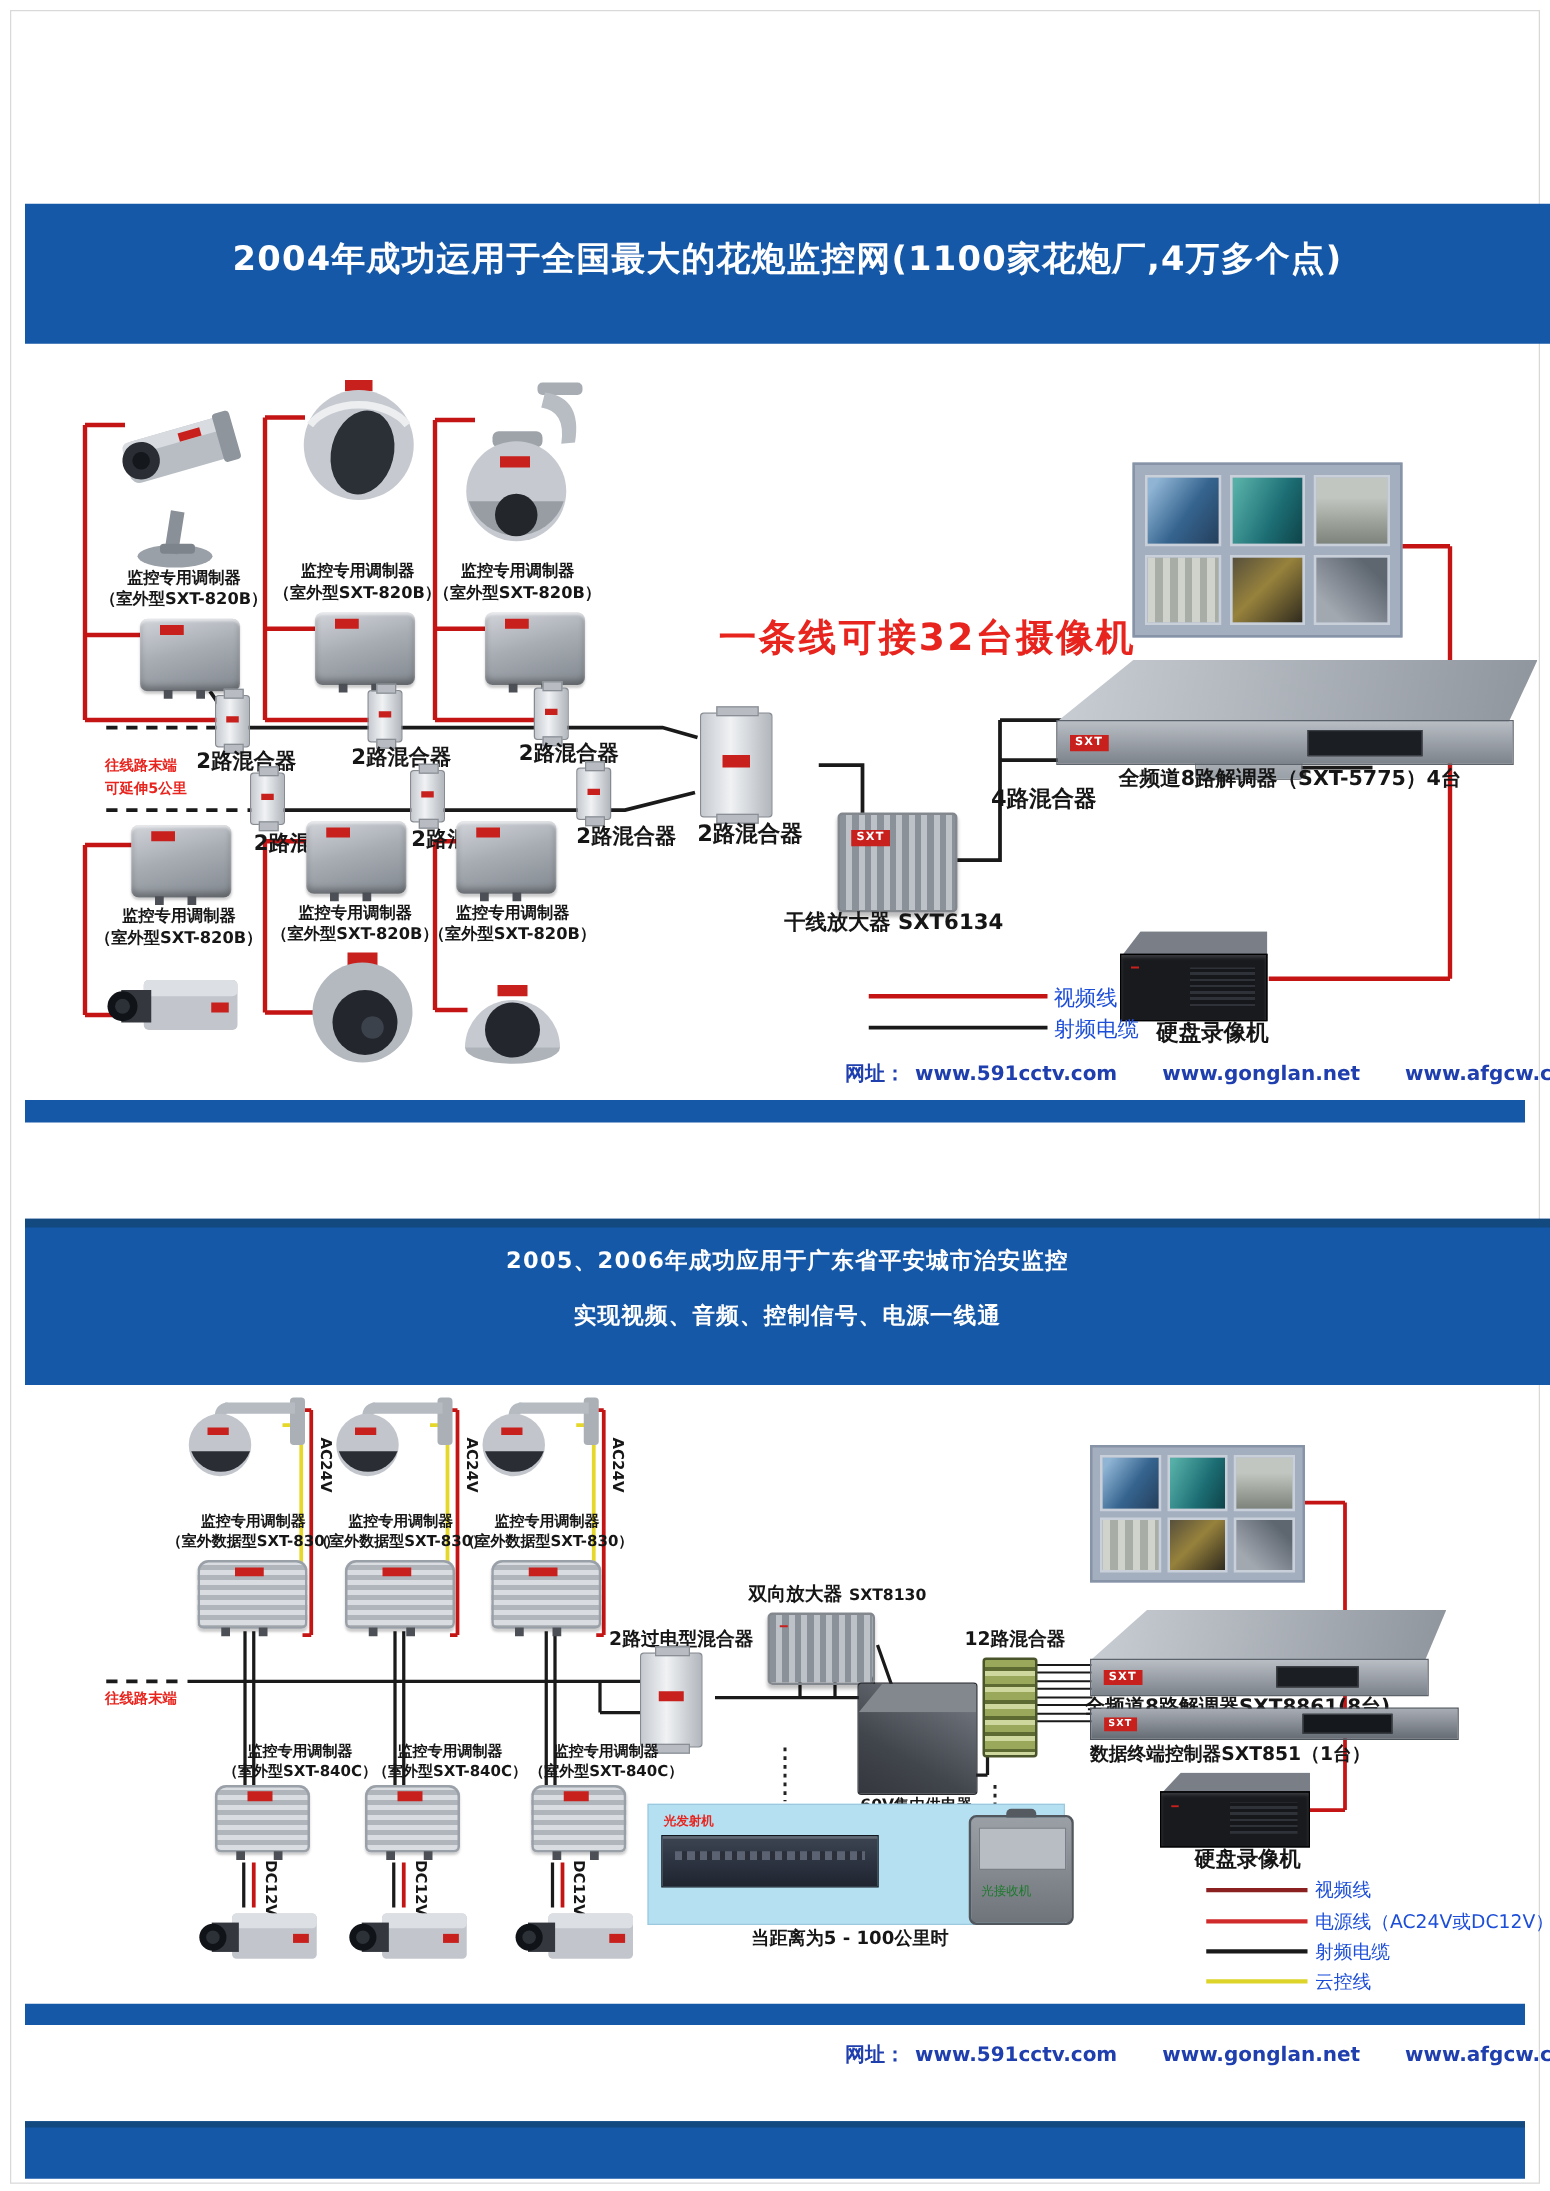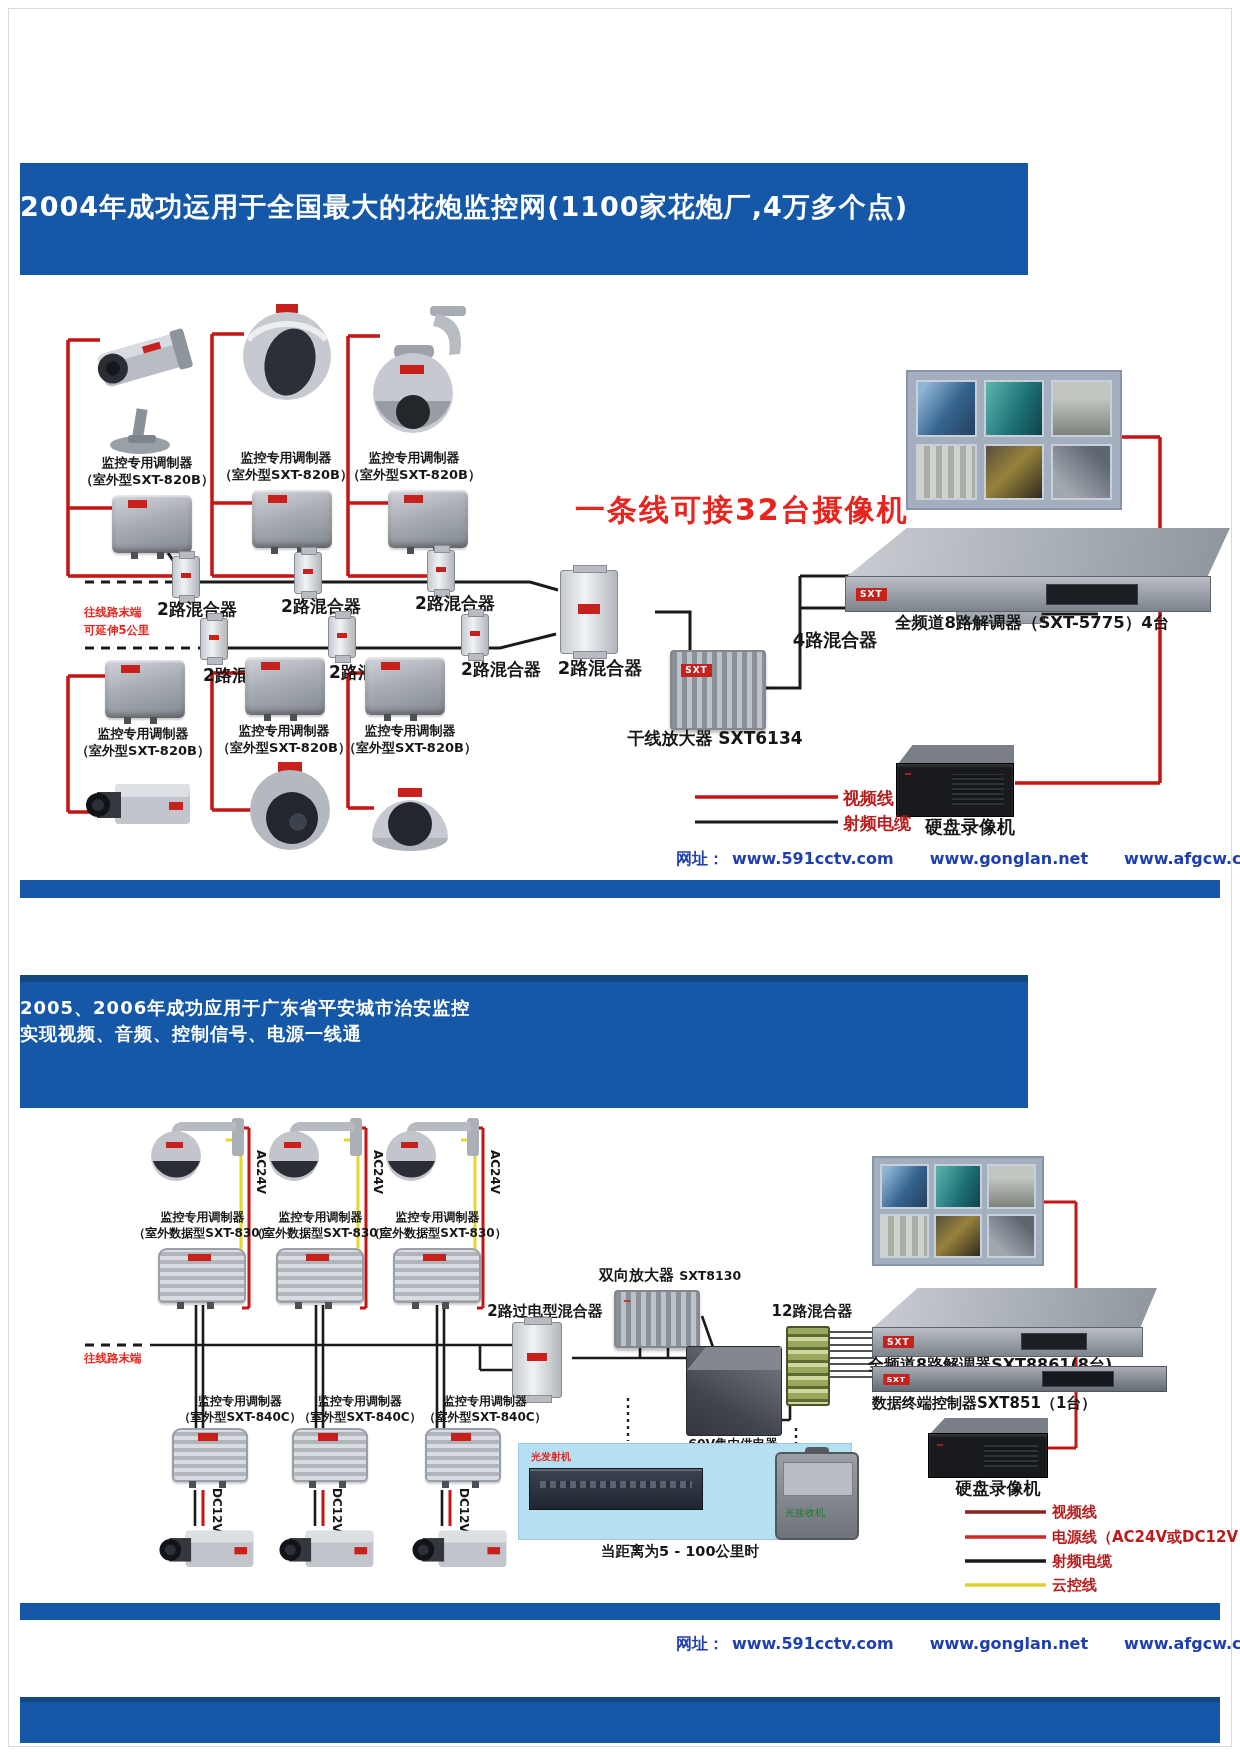--- a/index.html
+++ b/index.html
@@ -1,20 +1,20 @@
 <!DOCTYPE html>
 <html><head>
 <meta charset="utf-8">
 <style>
   html,body{margin:0;padding:0;background:#fff;}
   .page{position:relative;width:1240px;height:1753px;background:#fff;
         font-family:"DejaVu Sans",sans-serif;overflow:hidden;}
   .frame{position:absolute;left:8px;top:8px;right:8px;bottom:6px;border:1px solid #d9d9d9;}
-  .banner{position:absolute;left:20px;width:1008px;background:#1558a8;color:#fff;
-          text-align:left;font-weight:bold;}
+  .banner{position:absolute;left:20px;width:1220px;background:#1558a8;color:#fff;
+          text-align:center;font-weight:bold;}
   .banner .bl{letter-spacing:1px;}
   .strip{position:absolute;left:20px;width:1200px;background:#1558a8;}
   .wires{position:absolute;left:0;top:0;pointer-events:none;}
   .lbl{position:absolute;font-weight:bold;color:#161616;text-align:center;line-height:1.3;}
   .nowrap{white-space:nowrap;}
   .redtxt{position:absolute;color:#e8241e;font-weight:bold;}
   .vert{writing-mode:vertical-rl;}
   .urlrow{position:absolute;display:flex;gap:36px;color:#1f3fae;font-weight:bold;font-size:16px;white-space:nowrap;}
   
   .dev{position:absolute;}
@@ -75,21 +75,21 @@
   .txrack{position:absolute;background:linear-gradient(180deg,#3c4452,#1f2430);
       border:1px solid #12161f;box-shadow:inset 0 2px 0 rgba(255,255,255,.2);}
   .txrack::after{content:"";position:absolute;left:6%;top:30%;width:88%;height:18%;
       background:repeating-linear-gradient(90deg,#5b6272 0 6px,#2a2f3a 6px 10px);}
   .case{background:linear-gradient(180deg,#9ba0a7,#6f747b);border:2px solid #52575e;border-radius:6px;}
   .case::before{content:"";position:absolute;left:8%;top:10%;width:84%;height:38%;
       background:#b8bdc3;border:1px solid #7a7f86;}
   .case::after{content:"";position:absolute;left:35%;top:-7px;width:30%;height:7px;
       background:#555a61;border-radius:4px 4px 0 0;}
   .greenlbl{position:absolute;color:#1d7a2c;font-size:10px;font-weight:normal;}
-  .leg{position:absolute;font-weight:bold;color:#b91c1c;white-space:nowrap;}
+  .leg{position:absolute;font-weight:normal;color:#1d4ed8;white-space:nowrap;}
 </style>
 </head>
 <body>
 
 <div class="page">
 <div class="frame"></div>
 
 <div class="banner" style="top:163px;height:112px;font-size:27px;padding-top:26px;box-sizing:border-box;">
   <div class="bl">2004年成功运用于全国最大的花炮监控网(1100家花炮厂,4万多个点)</div>
 </div>
@@ -316,21 +316,21 @@
   <span>网址：</span>
   <span style="margin-left:-28px;">www.591cctv.com</span>
   <span>www.gonglan.net</span>
   <span>www.afgcw.com</span>
 </div>
 
 <div class="strip" style="top:880px;height:18px;"></div>
 
 <div class="banner" style="top:975px;height:133px;font-size:18px;padding-top:14px;box-sizing:border-box;border-top:7px solid #12497f;">
   <div class="bl">2005、2006年成功应用于广东省平安城市治安监控</div>
-  <div class="bl" style="margin-top:2px;">实现视频、音频、控制信号、电源一线通</div>
+  <div class="bl" style="margin-top:20px;">实现视频、音频、控制信号、电源一线通</div>
 </div>
 
 <div class="dev" style="left:148px;top:1112px;width:100px;height:78px;">
   <svg viewBox="0 0 100 78" width="100" height="78">
     <rect x="84" y="6" width="12" height="38" rx="3" fill="#aab0b6"></rect>
     <rect x="32" y="10" width="56" height="9" fill="#b6bbc2"></rect>
     <path d="M34 10 q-12 1 -10 16 l7 0 q0-9 7-9 z" fill="#b6bbc2"></path>
     <circle cx="28" cy="44" r="25" fill="#c2c6cc"></circle>
     <path d="M5 49 a25 25 0 0 0 47 0 z" fill="#2a2d33"></path>
     <rect x="18" y="30" width="17" height="6" fill="#c8201c"></rect>

